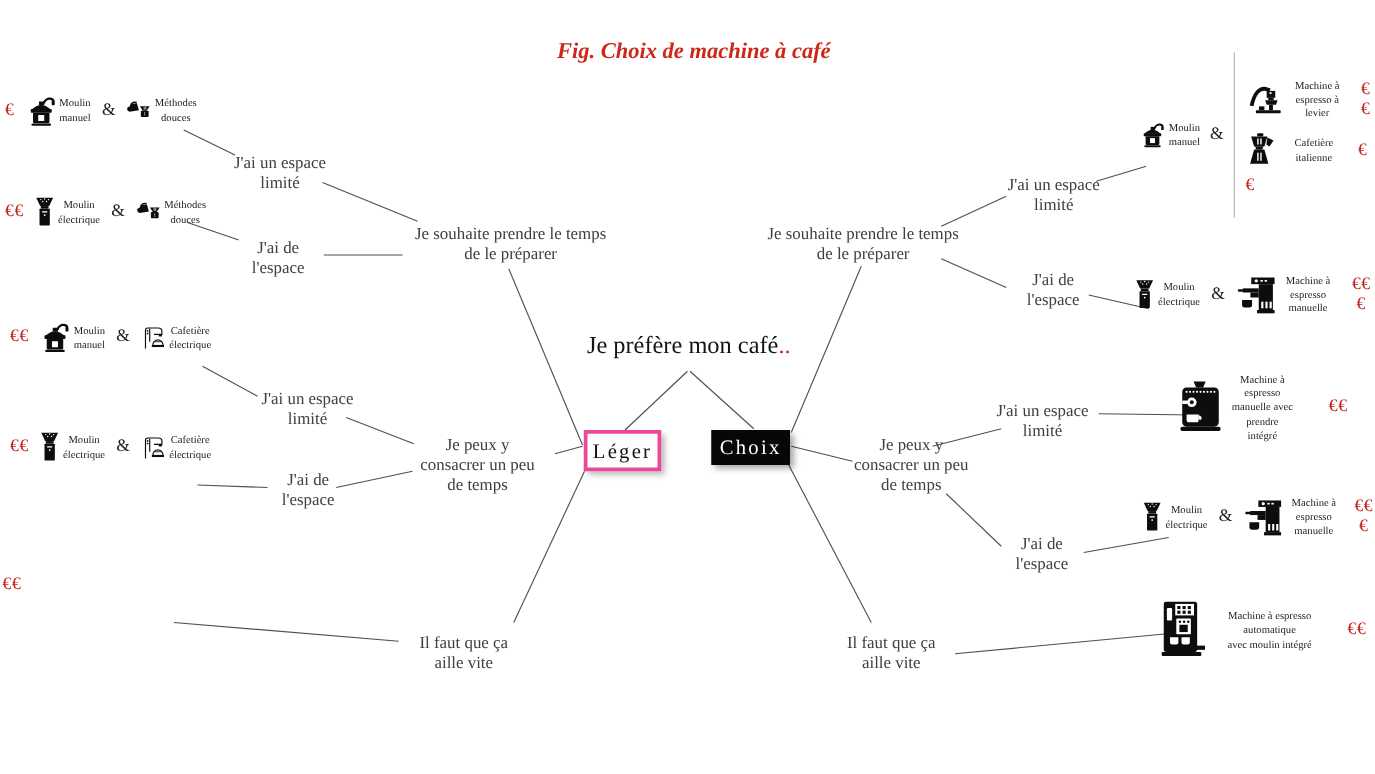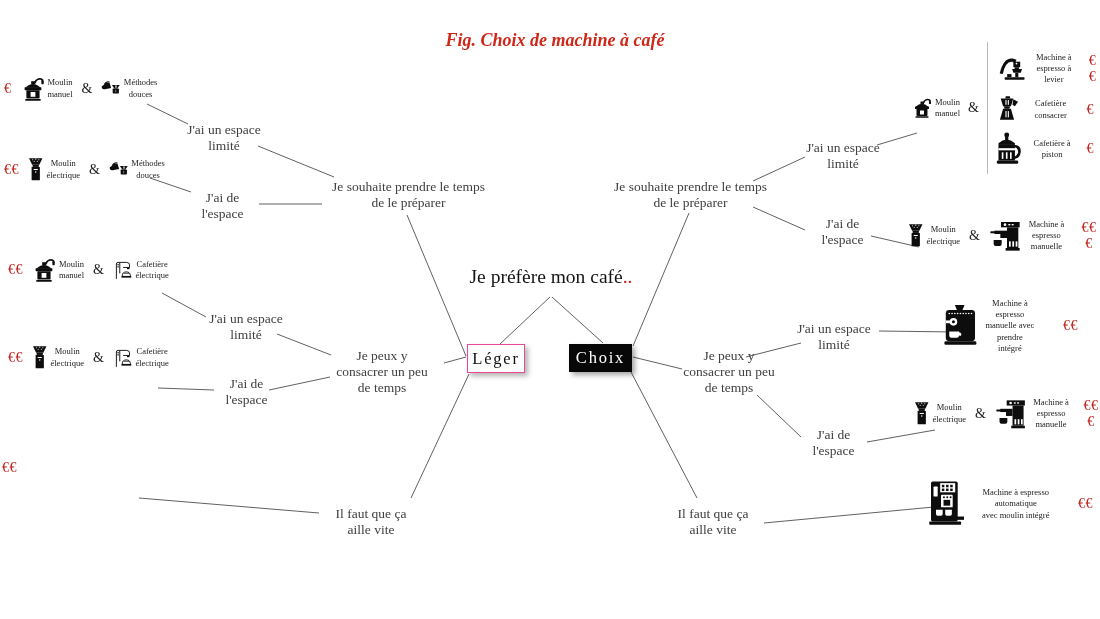--- a/index.html
+++ b/index.html
@@ -9,21 +9,21 @@
   #title{position:absolute;left:375px;top:30px;width:360px;text-align:center;
          font-style:italic;font-weight:700;font-size:18px;color:#ce2617;}
   #n-root{position:absolute;left:436px;top:266px;width:230px;text-align:center;
           font-size:19.5px;color:#141414;}
   #n-root .dots{color:#cc2418;}
   .node{position:absolute;text-align:center;font-size:13.5px;line-height:1.18;
         color:#404040;white-space:pre-line;}
   .box{position:absolute;display:flex;align-items:center;justify-content:center;
        font-size:16.5px;letter-spacing:1.8px;}
   #b-leger{left:467px;top:344px;width:56px;height:27px;background:#fdfdfd;color:#111;
-           border:1px solid #ec4899;box-shadow:3px 3px 5px rgba(0,0,0,.30);}
+           border:3px solid #ec4899;box-shadow:3px 3px 5px rgba(0,0,0,.30);}
   #b-fort{left:569px;top:344px;width:63px;height:28px;background:#070707;color:#fff;
           box-shadow:3px 3px 5px rgba(0,0,0,.35);}
   .group{position:absolute;display:flex;align-items:center;}
   .stack{display:flex;flex-direction:row;align-items:center;gap:3px;}
   .ilabel{font-size:8.5px;line-height:1.3;color:#222;text-align:center;white-space:pre-line;}
   .price{color:#c3221a;font-size:14px;letter-spacing:.5px;text-align:center;}
   .amp{font-size:14px;color:#222;}
   .icon{fill:#0d0d0d;}
   .vdivider{width:1.5px;height:132px;background:#b8b8b8;}
   .col{display:flex;flex-direction:column;gap:5px;}
@@ -365,31 +365,25 @@
           <div class="ilabel">Machine à espresso à
 levier</div>
         </div>
         <span class="price">€€</span>
       </div>
       <div class="subrow">
         <div class="stack" style="width:82px">
           <svg class="icon" width="28" height="31">
               <use href="#i-moka"></use>
             </svg>
-          <div class="ilabel">Cafetière consacrer</div>
+          <div class="ilabel">Cafetière italienne</div>
         </div>
         <span class="price">€</span>
       </div>
       <div class="subrow">
-        <div class="stack" style="width:82px">
-          <svg class="icon" width="30" height="38">
-              <use href="#i-frenchpress"></use>
-            </svg>
-          <div class="ilabel">Cafetière à piston</div>
-        </div>
         <span class="price">€</span>
       </div>
     </div>
   </div>
 
   <div class="group" style="left:908px;top:214px;gap:9px">
     <div class="stack" style="width:52px">
       <svg class="icon" width="28" height="43">
           <use href="#i-grinder-electric"></use>
         </svg>

